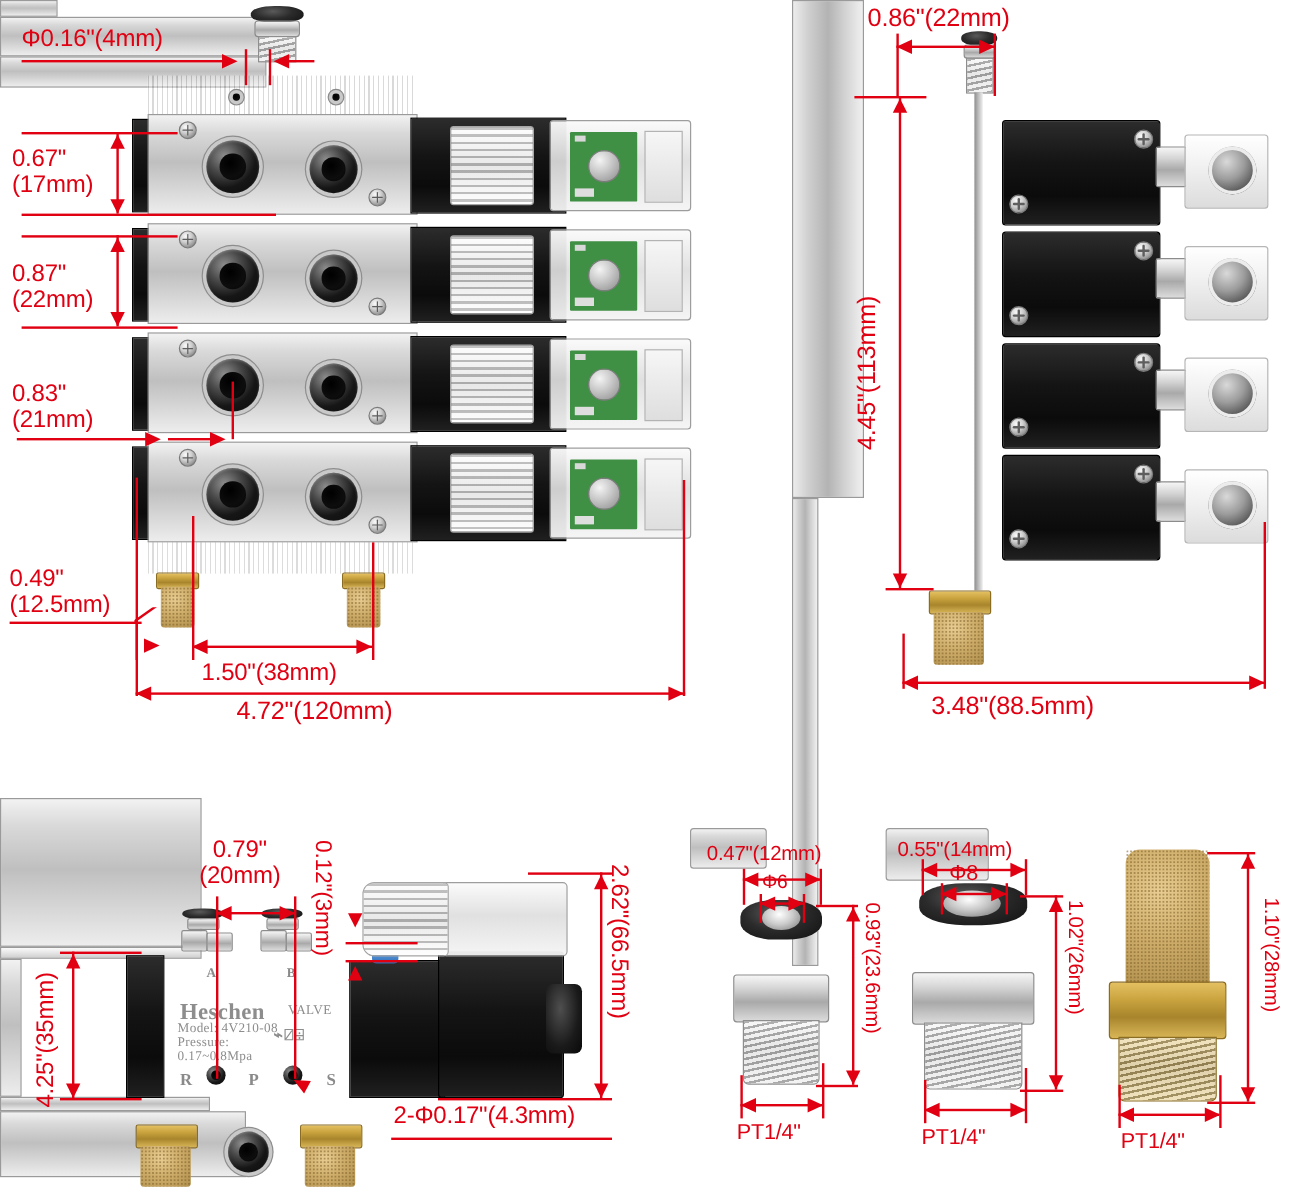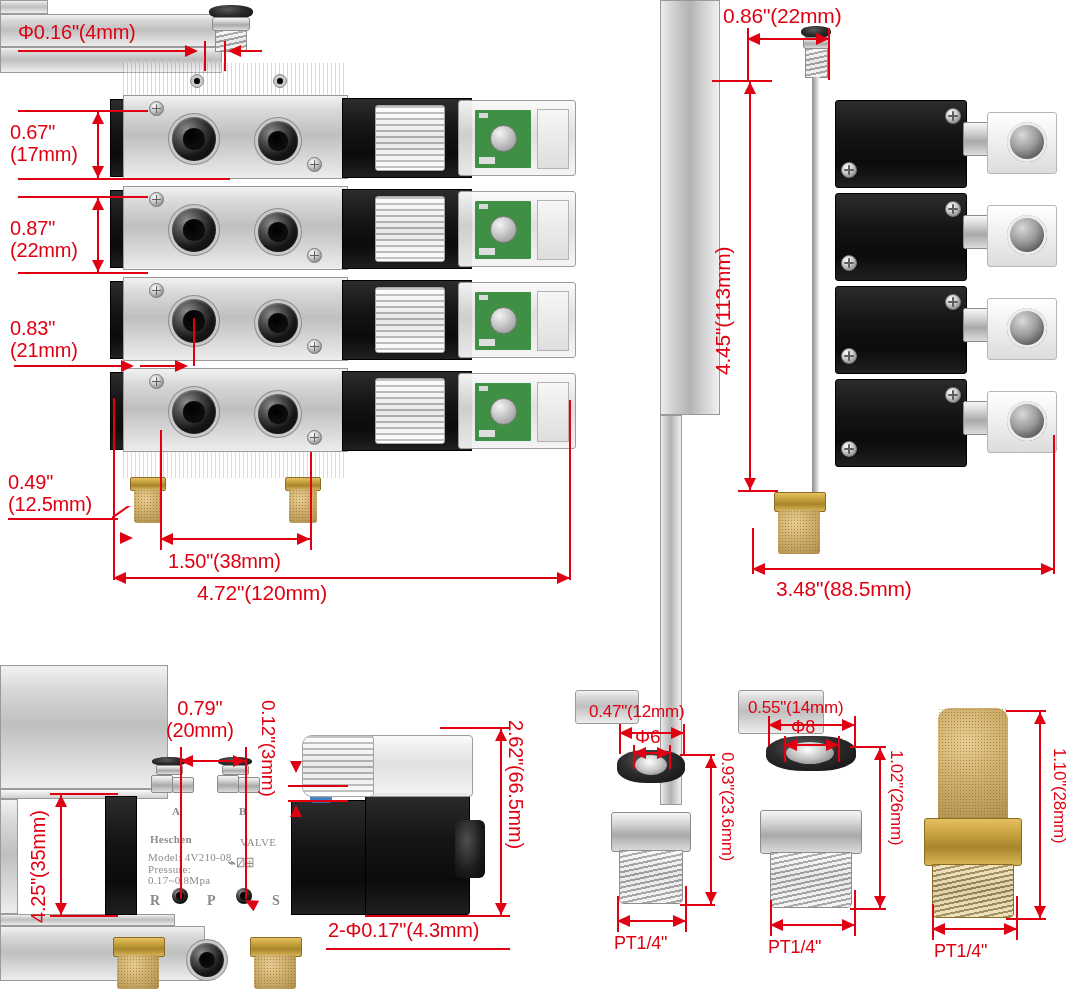--- a/index.html
+++ b/index.html
@@ -353,21 +353,21 @@
 
   <div class="pushfit-cap" style="left:218px;top:92px;width:34px;height:9px;"></div>
   <div class="hexnut" style="left:222px;top:100px;width:27px;height:10px;border-radius:2px;"></div>
   <div class="hexnut" style="left:217px;top:110px;width:22px;height:18px;border-radius:2px;"></div>
   <div class="hexnut" style="left:238px;top:112px;width:22px;height:16px;border-radius:2px;"></div>
 
   <div class="blk" style="position:absolute;left:105px;top:131px;width:32px;height:119px;"></div>
   <div class="alum" style="left:123px;top:128px;width:168px;height:124px;"></div>
   <div class="alum" style="left:123px;top:128px;width:168px;height:10px;background:linear-gradient(180deg,#fafafa,#d0d0d0);"></div>
 
-  <div class="labeltxt" style="left:150px;top:168px;font-size:11px;">Heschen</div>
+  <div class="labeltxt" style="left:150px;top:168px;font-size:19px;">Heschen</div>
   <div class="labeltxt" style="left:240px;top:171px;font-size:11px;font-weight:400;">VALVE</div>
   <div class="labeltxt" style="left:148px;top:186px;font-size:11px;font-weight:400;">Model: 4V210-08</div>
   <div class="labeltxt" style="left:148px;top:198px;font-size:11px;font-weight:400;">Pressure:</div>
   <div class="labeltxt" style="left:148px;top:209px;font-size:11px;font-weight:400;">0.17~0.8Mpa</div>
   <div class="labeltxt" style="left:228px;top:190px;font-size:13px;letter-spacing:1px;">⌁⍁⌹</div>
   <div class="porttxt" style="left:150px;top:228px;font-size:14px;">R</div>
   <div class="porttxt" style="left:207px;top:228px;font-size:14px;">P</div>
   <div class="porttxt" style="left:272px;top:228px;font-size:14px;">S</div>
   <div class="porttxt" style="left:172px;top:140px;font-size:11px;">A</div>
   <div class="porttxt" style="left:239px;top:140px;font-size:11px;">B</div>
@@ -437,21 +437,21 @@
   <div class="hexnut" style="left:36px;top:122px;width:80px;height:40px;border-radius:3px;"></div>
   <div class="thread" style="left:44px;top:160px;width:64px;height:54px;border-radius:0 0 5px 5px;"></div>
 
   <div class="dim" style="left:14px;top:13px;font-size:17px;">0.47"(12mm)</div>
   <div class="ln vln" style="left:44px;top:34px;height:30px;"></div>
   <div class="ln vln" style="left:108px;top:34px;height:30px;"></div>
   <div class="ln hln" style="left:44px;top:42px;width:65px;"></div>
   <div class="arw l" style="left:44px;top:37px;"></div>
   <div class="arw r" style="left:96px;top:37px;"></div>
 
-  <div class="dim" style="left:60px;top:37px;font-size:19px;">Φ6</div>
+  <div class="dim" style="left:60px;top:37px;font-size:16px;">Φ6</div>
   <div class="ln vln" style="left:58px;top:55px;height:24px;"></div>
   <div class="ln vln" style="left:94px;top:55px;height:24px;"></div>
   <div class="ln hln" style="left:58px;top:62px;width:37px;"></div>
   <div class="arw l" style="left:58px;top:57px;"></div>
   <div class="arw r" style="left:82px;top:57px;"></div>
 
   <div class="dim vert" style="left:161px;top:62px;font-size:17px;transform:rotate(90deg);">0.93"(23.6mm)</div>
   <div class="ln hln" style="left:105px;top:64px;width:35px;"></div>
   <div class="ln hln" style="left:105px;top:214px;width:35px;"></div>
   <div class="ln vln" style="left:135px;top:64px;height:150px;"></div>

